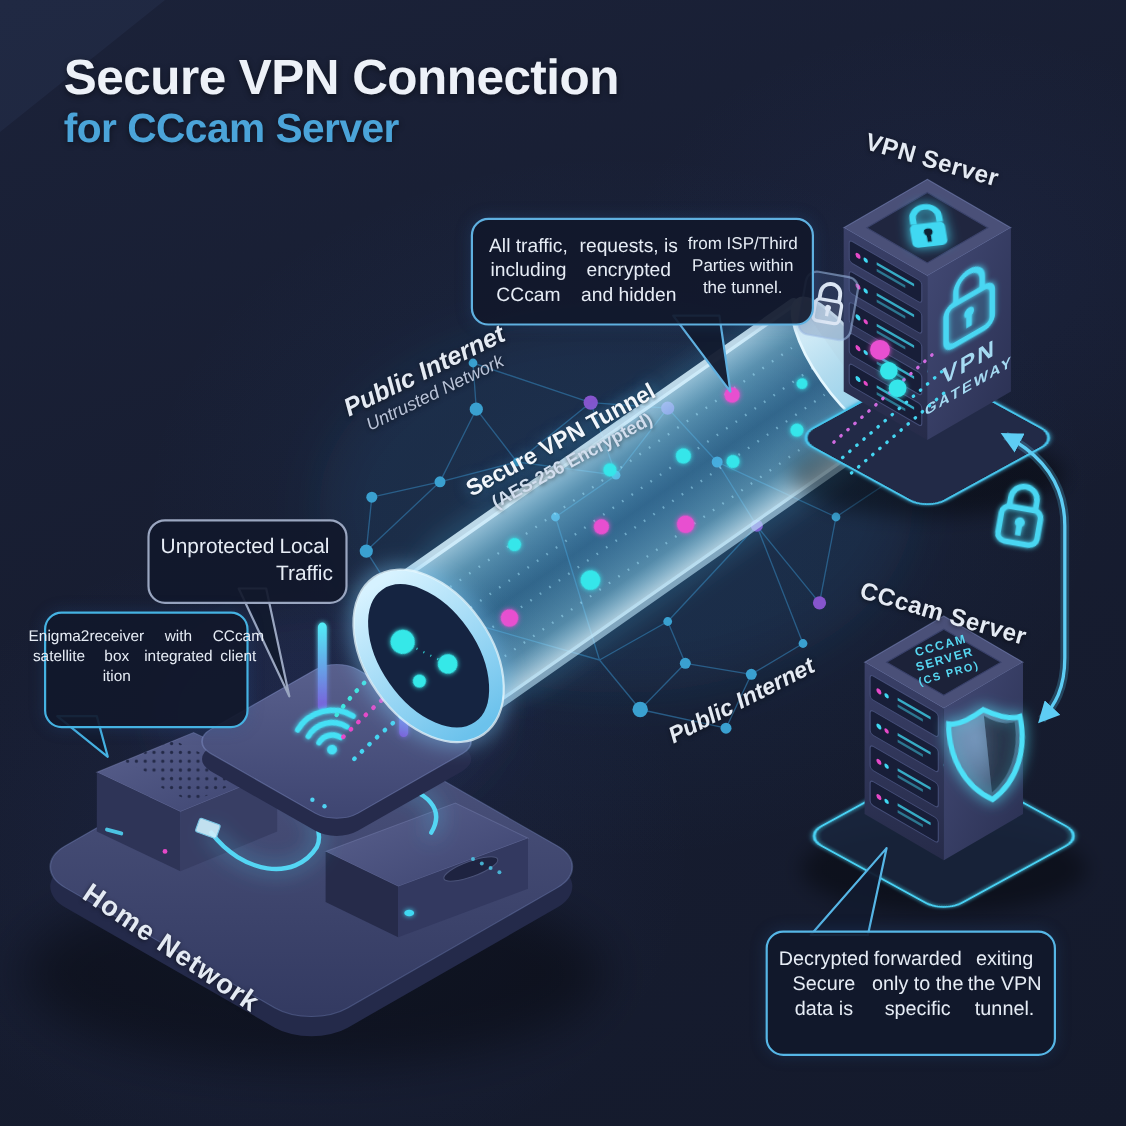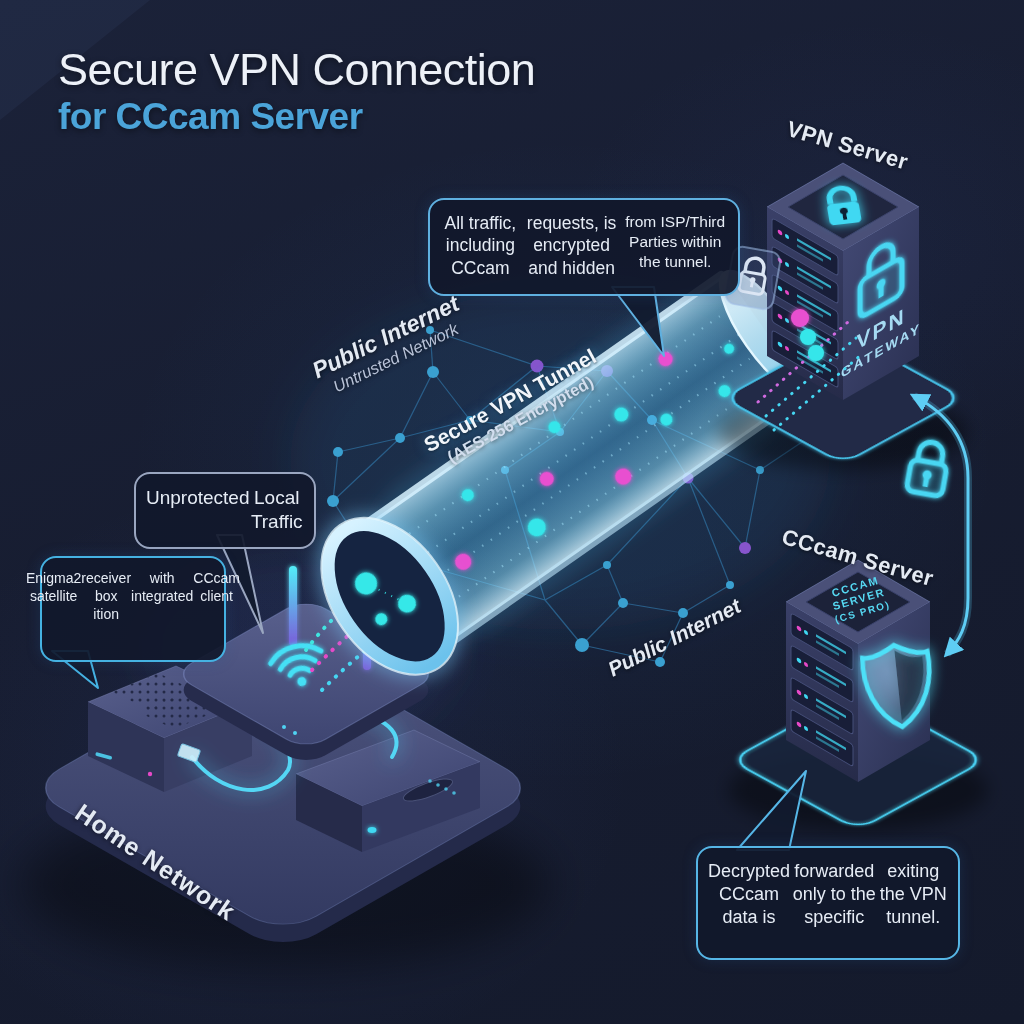--- a/index.html
+++ b/index.html
@@ -9,21 +9,21 @@
     background:
       radial-gradient(620px 460px at 55% 45%, rgba(45,125,205,0.10), transparent 70%),
       radial-gradient(520px 420px at 26% 76%, rgba(70,95,185,0.10), transparent 70%),
       radial-gradient(420px 320px at 84% 24%, rgba(60,85,165,0.09), transparent 70%),
       linear-gradient(160deg,#1b2239 0%,#171d31 45%,#141a2c 100%);
   }
   svg{position:absolute;left:0;top:0;}
   .abs{position:absolute;}
   
   .title{left:58px;top:44px;line-height:1.16;}
-  .title .t1{font-size:45px;font-weight:400;color:#edf1f8;letter-spacing:-0.5px;text-shadow:0 2px 6px rgba(0,0,0,.45);}
+  .title .t1{font-size:45px;font-weight:700;color:#edf1f8;letter-spacing:-0.5px;text-shadow:0 2px 6px rgba(0,0,0,.45);}
   .title .t2{font-size:37px;font-weight:800;color:#4ba4d9;letter-spacing:-0.5px;text-shadow:0 2px 6px rgba(0,0,0,.45);}
   
   .callout{
     position:absolute;border:2px solid #5fb0e0;border-radius:16px;
     background:rgba(17,24,43,0.92);color:#e6ecf5;text-align:center;
     display:flex;flex-direction:row;justify-content:center;
     padding:12px 10px;line-height:1.28;box-shadow:0 0 14px rgba(40,90,150,.25);
   }
   .co-encrypted{left:428px;top:198px;width:288px;min-height:70px;font-size:17.5px;}
   .co-encrypted .ln:nth-child(3){font-size:15.5px;}
@@ -453,21 +453,21 @@
 </div>
 
 <div class="callout co-enigma2">
   <div class="ln">Enigma2 satellite</div>
   <div class="ln">receiver box ition</div>
   <div class="ln">with integrated</div>
   <div class="ln">CCcam client</div>
 </div>
 
 <div class="callout co-decrypted">
-  <div class="ln">Decrypted CCcam data is</div>
+  <div class="ln">Decrypted Secure data is</div>
   <div class="ln">forwarded only to the specific</div>
   <div class="ln">exiting the VPN tunnel.</div>
 </div>
 
 <div class="lbl lbl-vpn-server">VPN Server</div>
 <div class="lbl lbl-cccam-server">CCcam Server</div>
 
 <div class="lbl lbl-pub-top">
   <div class="a">Public Internet</div>
   <div class="b">Untrusted Network</div>

